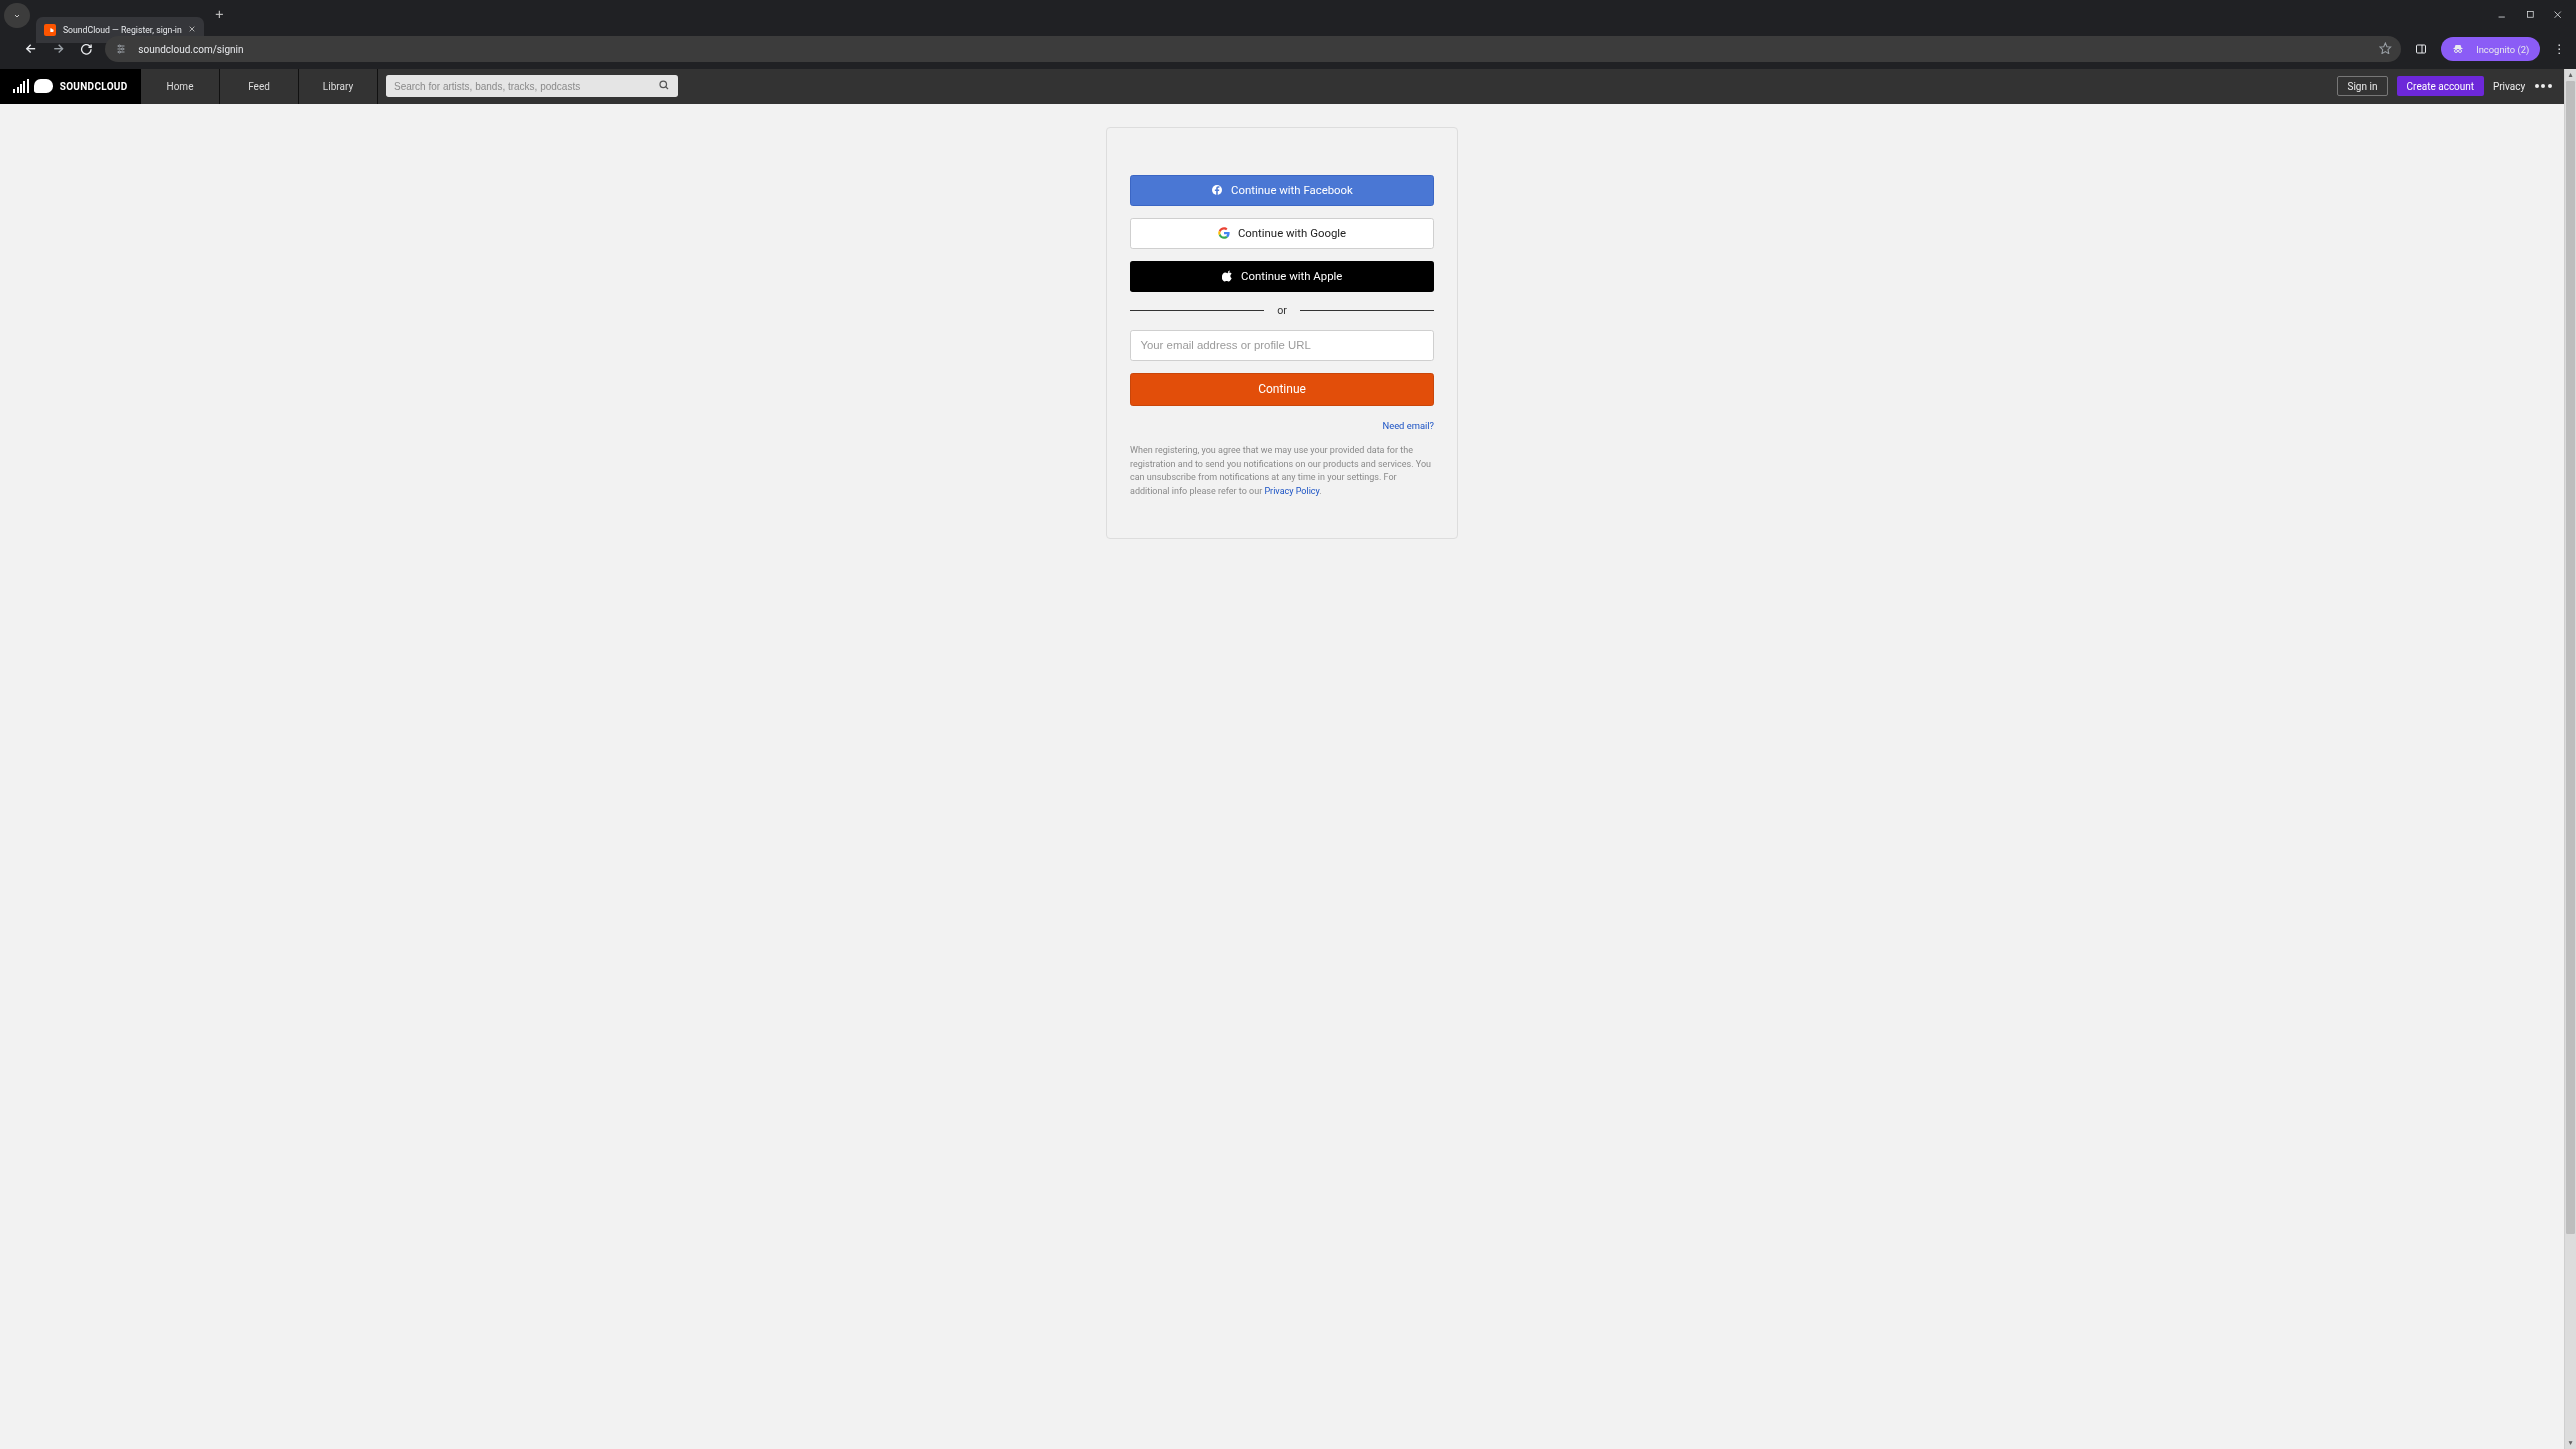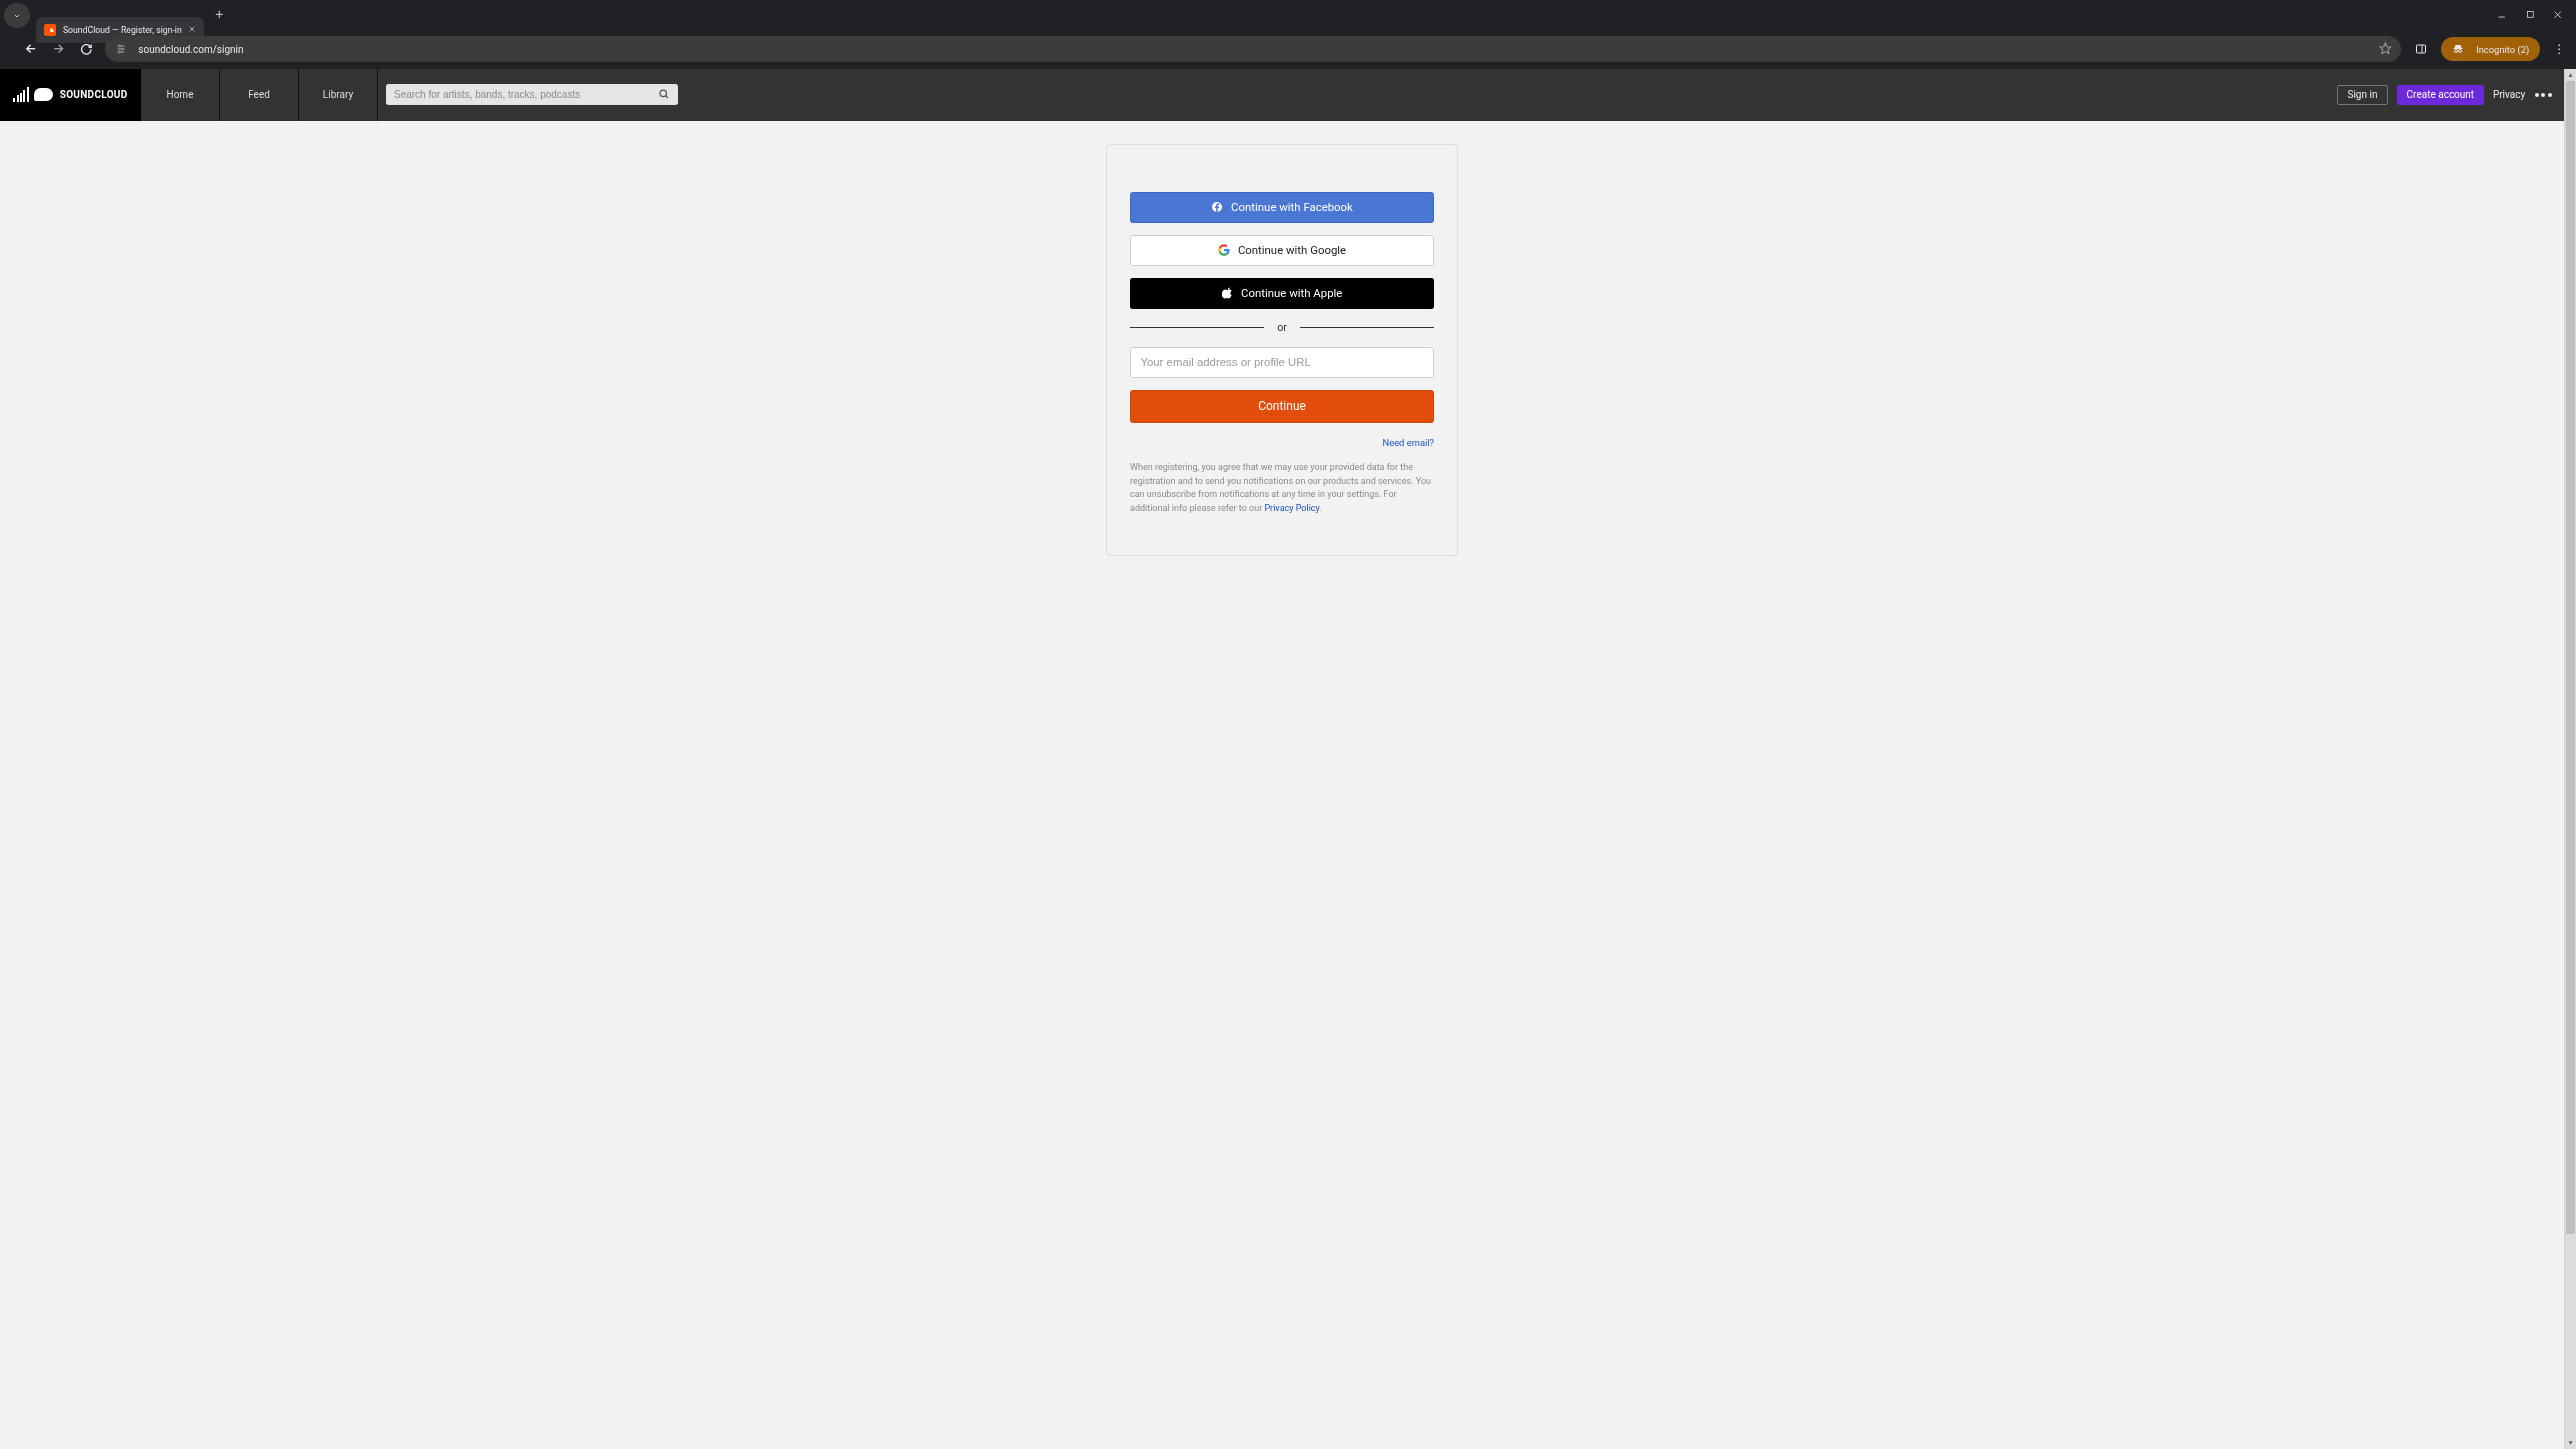--- a/index.html
+++ b/index.html
@@ -21,33 +21,33 @@
 
   .toolbar { display: flex; align-items: center; gap: 8px; padding: 5.4px 6.7px 6.7px 6.7px; margin-left: 14px; }
   .toolbar .nav-btn { width: 20px; height: 20px; display: flex; align-items: center; justify-content: center; color: #9aa0a6; border-radius: 50%; }
   .toolbar .nav-btn.enabled { color: #e8eaed; }
   .omnibox { flex: 1; height: 25.5px; background: #3c3c3c; border-radius: 13.4px; display: flex; align-items: center; padding: 0 9.4px; gap: 9.4px; color: #e8eaed; font-size: 10px; }
   .omnibox .site-chip { width: 14.8px; height: 14.8px; display: flex; align-items: center; justify-content: center; color: #9aa0a6; }
   .omnibox .url { flex: 1; white-space: nowrap; overflow: hidden; }
   .omnibox .star { color: #9aa0a6; }
   .right-cluster { display: flex; align-items: center; gap: 9.4px; }
   .panel-btn { width: 23px; height: 23px; display: flex; align-items: center; justify-content: center; color: #e8eaed; }
-  .incognito-chip { height: 24px; background: #a16207; border-radius: 13.4px; display: flex; align-items: center; gap: 12px; padding: 0 10.7px; color: #e8eaed; font-size: 9.4px; }
+  .incognito-chip { height: 24px; background: #8b5cf6; border-radius: 13.4px; display: flex; align-items: center; gap: 12px; padding: 0 10.7px; color: #e8eaed; font-size: 9.4px; }
   .kebab { width: 20px; display: flex; align-items: center; justify-content: center; color: #e8eaed; font-size: 12px; }
 
   
   .viewport { flex: 1; background: #dcdcdc; position: relative; display: flex; }
   .page { flex: 1; background: #f2f2f2; overflow: auto; }
   .custom-scroll { width: 12px; background: #dcdcdc; display: flex; flex-direction: column; align-items: center; border-left: 0.7px solid #cfcfcf; }
   .custom-scroll .arrow { height: 12px; color: #606060; font-size: 6.7px; display: flex; align-items: center; justify-content: center; width: 100%; }
   .custom-scroll .track { flex: 1; width: 100%; position: relative; }
   .custom-scroll .thumb { position: absolute; top: 0; left: 1.3px; right: 1.3px; height: 85%; background: #bdbdbd; border-radius: 1.3px; }
 
   
-  .sc-header { height: 52px; background: #333333; display: flex; align-items: stretch; color: #ccc; font-size: 10px; }
+  .sc-header { height: 35px; background: #333333; display: flex; align-items: stretch; color: #ccc; font-size: 10px; }
   .sc-logo { width: 141px; background: #000; display: flex; align-items: center; justify-content: center; gap: 6.7px; color: #fff; font-weight: 700; letter-spacing: 0.3px; }
   .sc-logo .bars { display: flex; align-items: flex-end; gap: 1.3px; height: 14.8px; }
   .sc-logo .bars span { width: 2px; background: #fff; }
   .sc-logo .cloud { width: 19px; height: 13.4px; background: #fff; border-radius: 6.7px 6.7px 6.7px 2.7px; position: relative; margin-left: -1.3px; }
   .sc-nav-item { width: 79px; display: flex; align-items: center; justify-content: center; border-right: 0.7px solid #111; color: #ddd; }
   .sc-search-wrap { flex: 1; display: flex; align-items: center; padding: 0 8px; }
   .sc-search { flex: 1; height: 21.5px; background: #e5e5e5; border-radius: 2.7px; display: flex; align-items: center; padding: 0 8px; color: #7a7a7a; max-width: 292px; }
   .sc-search input { border: none; outline: none; background: transparent; flex: 1; font-size: 10px; color: #333; }
   .sc-search input::placeholder { color: #8a8a8a; }
   .sc-search .search-icn { color: #555; }

